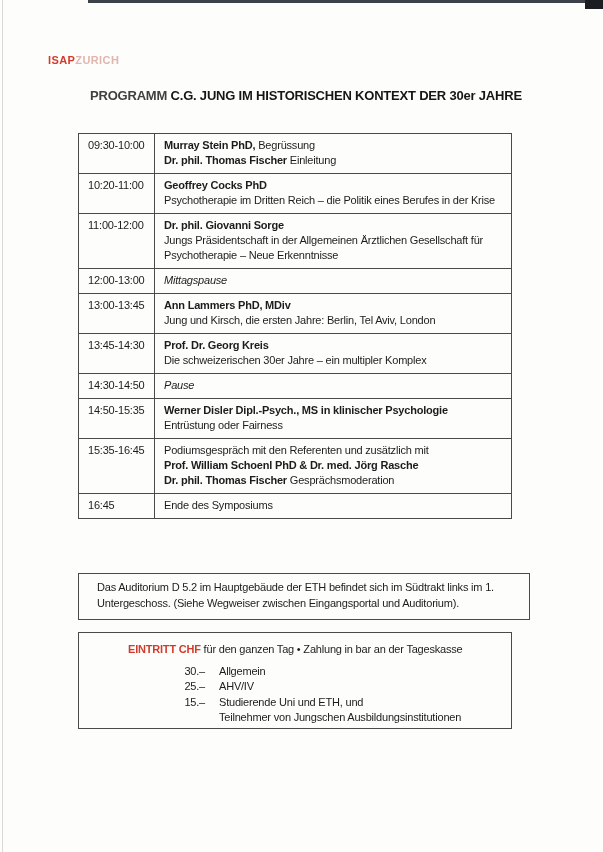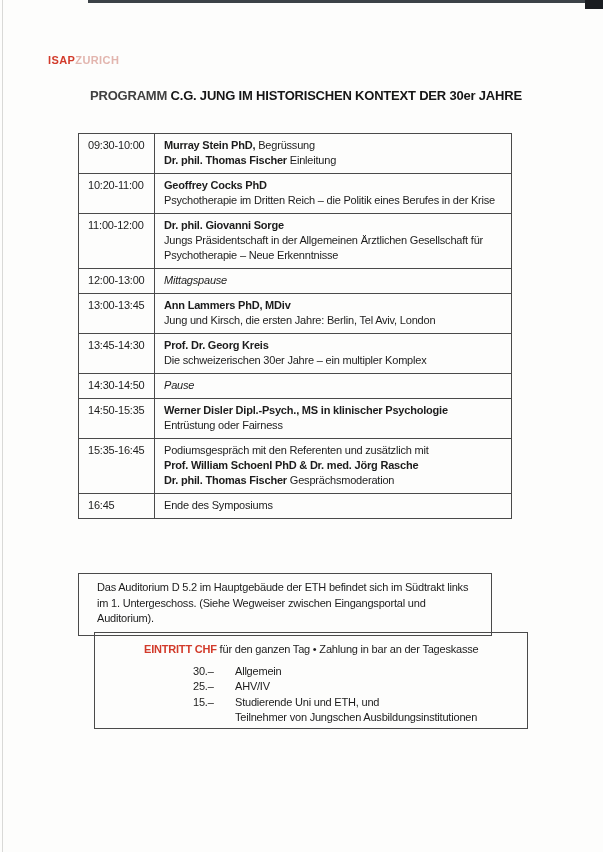--- a/index.html
+++ b/index.html
@@ -25,31 +25,31 @@
   
   .schedule{position:absolute;left:78px;top:133px;width:434px;border-collapse:collapse;
     font-size:11px;letter-spacing:-0.2px;line-height:15px;}
   .schedule td{border:1px solid #4a4a4a;vertical-align:top;}
   .schedule td.time{width:62px;padding:4px 4px 5px 9px;white-space:nowrap;}
   .schedule td.desc{padding:4px 8px 5px 9px;}
   .b{font-weight:700;}
   .i{font-style:italic;}
 
   
-  .note-box{position:absolute;left:78px;top:573px;width:414px;box-sizing:border-box;
+  .note-box{position:absolute;left:78px;top:573px;width:452px;box-sizing:border-box;
     border:1px solid #4a4a4a;padding:6px 14px 8px 18px;font-size:11px;letter-spacing:-0.2px;line-height:15.5px;}
 
   
   .admission-box{position:absolute;left:78px;top:632px;width:434px;height:97px;box-sizing:border-box;
-    border:1px solid #4a4a4a;padding:9px 10px 8px 10px;font-size:11px;letter-spacing:-0.2px;line-height:15.5px;margin-left:16px;}
+    border:1px solid #4a4a4a;padding:9px 10px 8px 10px;font-size:11px;letter-spacing:-0.2px;line-height:15.5px;}
   .admission-heading{padding-left:39px;}
   .admission-heading .accent{color:#d23b2b;font-weight:700;}
   .price-list{margin-top:6px;margin-left:88px;}
   .price-row{display:flex;}
-  .price-amount{width:28px;text-align:left;flex:0 0 28px;}
+  .price-amount{width:28px;text-align:right;flex:0 0 28px;}
   .price-label{margin-left:14px;}
 </style>
 </head>
 <body>
 
 <div class="scan-top-strip"></div>
 <div class="scan-corner"></div>
 <div class="scan-left-line"></div>
 
 <div class="logo">

